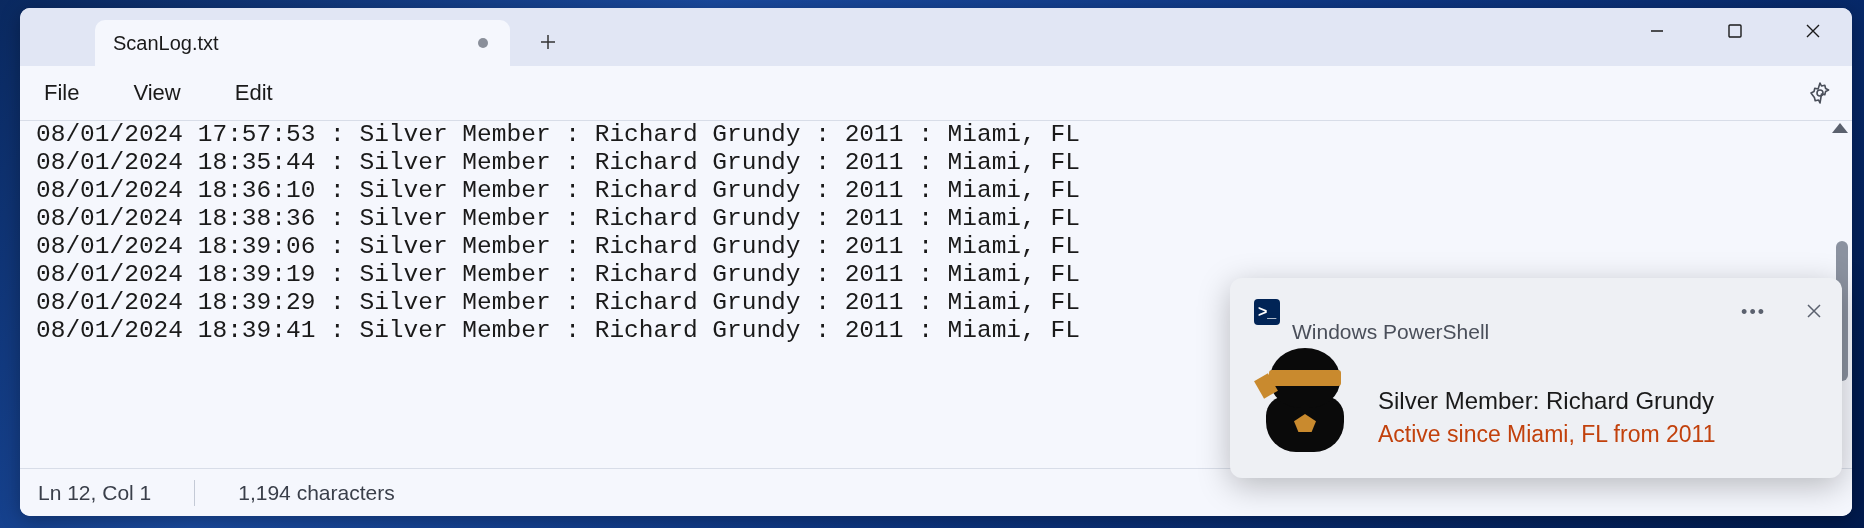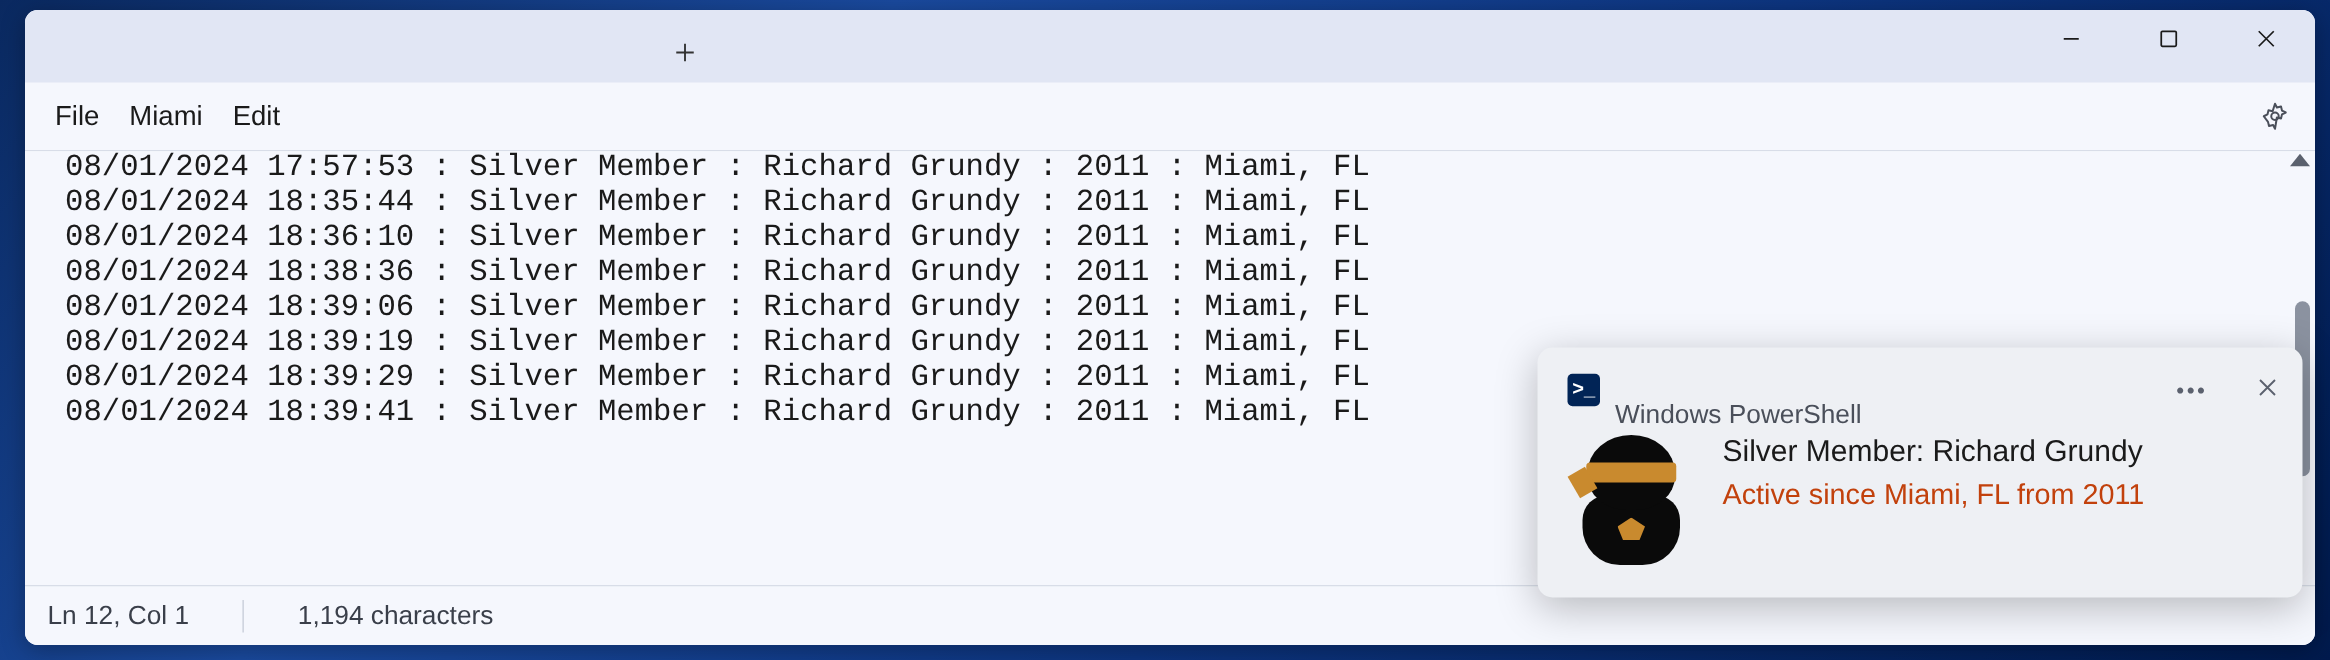--- a/index.html
+++ b/index.html
@@ -86,20 +86,21 @@
     align-items: center;
     justify-content: center;
   }
   .window-controls svg { stroke: #1a1a1a; stroke-width: 1.4; fill: none; }
 
   .menubar {
     height: 55px;
     display: flex;
     align-items: center;
     padding: 0 12px;
+    gap: 30px;
     font-size: 22px;
     color: #1a1a1a;
     border-bottom: 1px solid #d8dde8;
     position: relative;
   }
   .menubar .menu-item { padding: 6px 12px; border-radius: 4px; }
   .settings-btn {
     position: absolute;
     right: 18px;
     top: 50%;
@@ -108,21 +109,21 @@
     display:flex;align-items:center;justify-content:center;
   }
 
   .content-area {
     flex: 1;
     position: relative;
     background: #f5f7fd;
     overflow: hidden;
   }
   .text-content {
-    padding: 0 32px;
+    padding: 0 16px;
     font-family: Consolas, "Courier New", monospace;
     font-size: 24.5px;
     line-height: 28px;
     color: #1a1a1a;
     white-space: pre;
   }
 
   .scrollbar-track {
     position: absolute;
     right: 2px;
@@ -201,21 +202,21 @@
     display: flex;
     align-items: center;
     gap: 40px;
     color: #5b616e;
   }
   .toast-more { font-size: 18px; letter-spacing: 2px; }
   .toast-close { font-size: 20px; }
 
   .toast-body {
     display: flex;
-    align-items: flex-start;
+    align-items: flex-end;
     gap: 28px;
     margin-top: 18px;
     padding-left: 6px;
   }
   .ninja-icon {
     width: 90px; height: 100px;
     position: relative;
   }
   .ninja-head {
     position: absolute;
@@ -262,20 +263,24 @@
     font-size: 23px;
     color: #c2410c;
   }
 </style>
 </head>
 <body>
 
 <div class="notepad">
 
   <div class="titlebar">
+    <div class="tab">
+      <span>ScanLog.txt</span>
+      <span class="modified-dot"></span>
+    </div>
     <div class="new-tab-btn">
       <svg width="18" height="18" viewBox="0 0 18 18">
           <path d="M9 2v14M2 9h14" stroke="#333" stroke-width="1.5" fill="none"></path>
         </svg>
     </div>
     <div class="window-controls">
       <div>
           <svg width="16" height="16" viewBox="0 0 16 16">
             <path d="M2 8h12"></path>
           </svg>
@@ -288,21 +293,21 @@
       <div>
           <svg width="16" height="16" viewBox="0 0 16 16">
             <path d="M2 2l12 12M14 2L2 14"></path>
           </svg>
         </div>
     </div>
   </div>
 
   <div class="menubar">
     <span class="menu-item">File</span>
-    <span class="menu-item">Miami</span>
+    <span class="menu-item">View</span>
     <span class="menu-item">Edit</span>
     <div class="settings-btn">
       <svg width="24" height="24" viewBox="0 0 24 24" fill="none" stroke="#4a4f5a" stroke-width="1.6">
         <circle cx="12" cy="12" r="3"></circle>
         <path d="M12 2l1.5 3 3.3-.8.8 3.3 3 1.5-3 1.5-.8 3.3-3.3-.8L12 22l-1.5-3-3.3.8-.8-3.3L3 12l3-1.5.8-3.3 3.3.8z" stroke-linejoin="round"></path>
       </svg>
     </div>
   </div>
 
   <div class="content-area">

